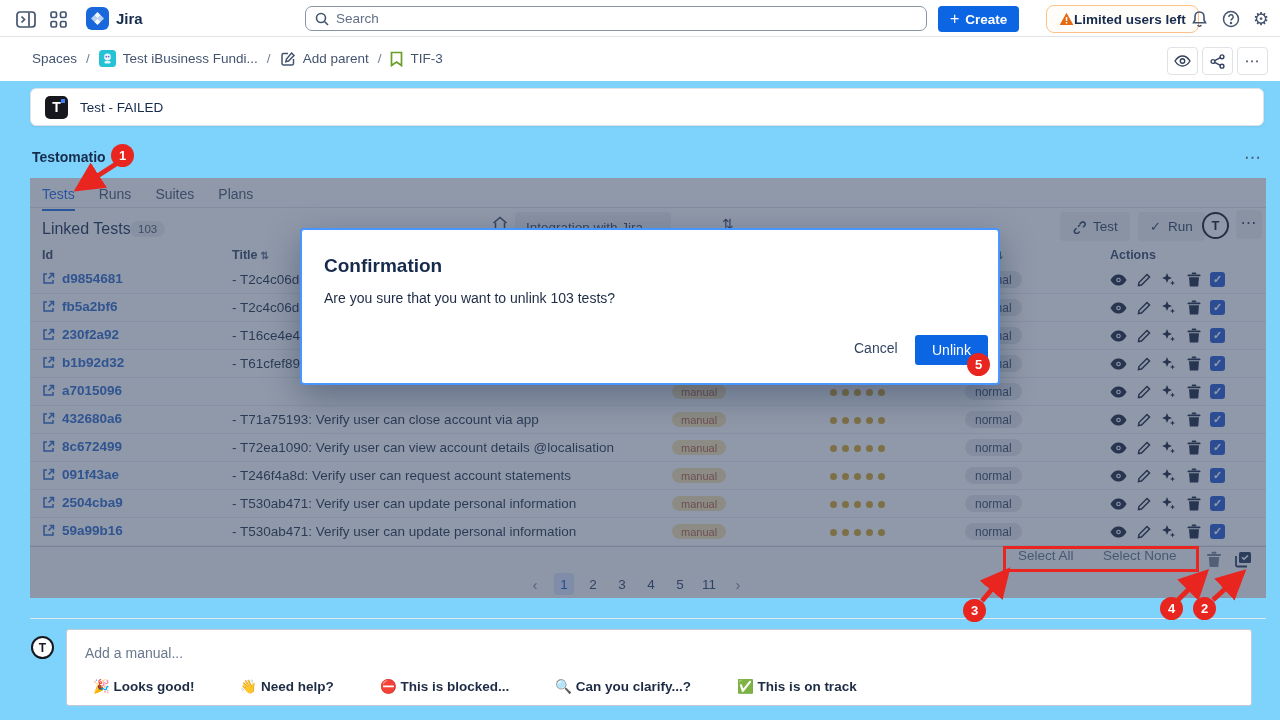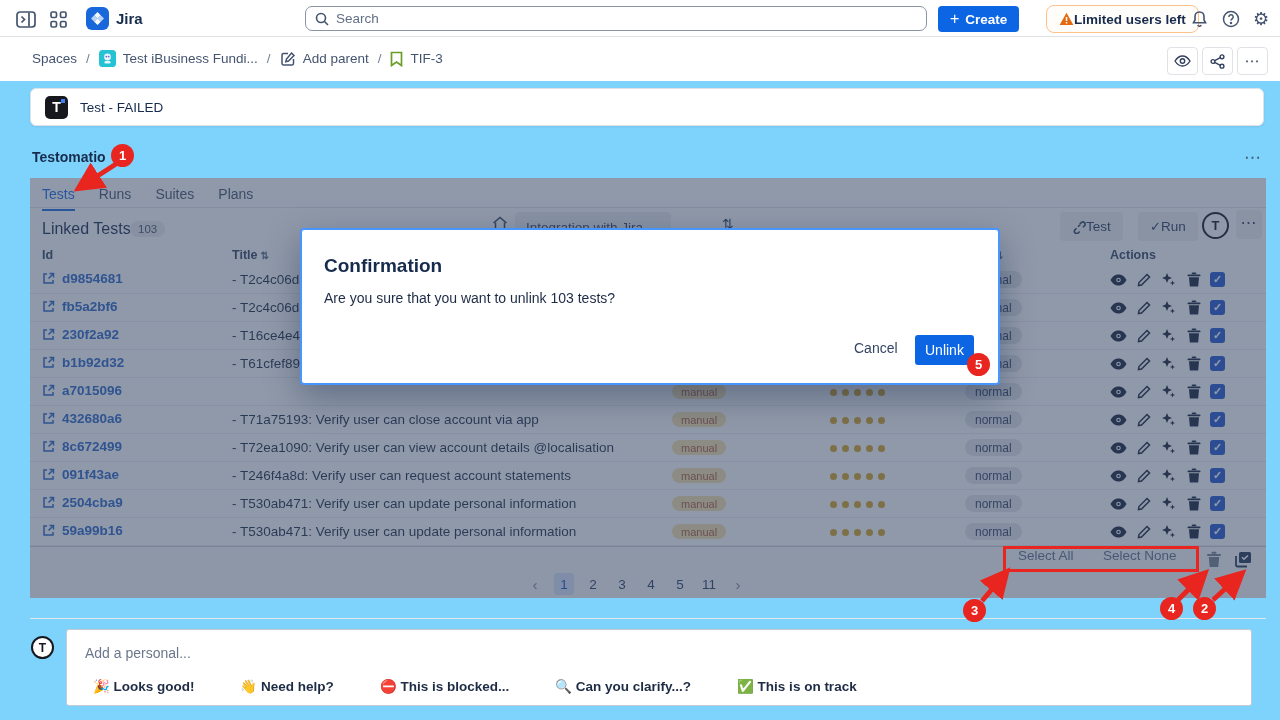--- a/index.html
+++ b/index.html
@@ -60,21 +60,21 @@
   #lt-label { position:absolute; left:12px; top:42px; font-size:16px; color:#172b4d; }
   #lt-count { position:absolute; left:100px; top:43px; background:#eceef0; color:#44546f;
     font-size:11.5px; padding:2px 8px; border-radius:9px; }
   #home-ic { position:absolute; left:462px; top:38px; color:#33415e; }
   #integration-dd { position:absolute; left:485px; top:34px; height:30px; padding:0 11px;
     background:#f0f1f3; border:none; border-radius:4px; font-size:13.5px; color:#33415e;
     display:flex; align-items:center; gap:8px; cursor:pointer; }
   #sync-ic { position:absolute; left:692px; top:38px; color:#33415e; font-size:14px; }
   .tool-btn { position:absolute; top:34px; height:29px; background:#f0f1f3; border:none;
     border-radius:4px; font-size:13.5px; font-weight:500; color:#2c3e5d; display:flex;
-    align-items:center; padding:0 12px; cursor:pointer; }
+    align-items:center; gap:7px; padding:0 12px; cursor:pointer; }
   #t-circle { position:absolute; left:1172px; top:34px; width:27px; height:27px; border-radius:50%;
     border:2px solid #16181d; display:flex; align-items:center; justify-content:center;
     font-weight:700; font-size:13px; color:#16181d; background:#fff; cursor:pointer; }
   #widget-menu { position:absolute; left:1206px; top:32px; width:26px; height:29px; background:#f0f1f3;
     border-radius:4px; color:#2c3e5d; text-align:center; line-height:26px; letter-spacing:1px; cursor:pointer; }
 
   .col-hdr { position:absolute; top:70px; font-size:12.5px; font-weight:700; color:#344563; }
   .sort-g { font-size:10px; color:#5a6b87; margin-left:3px; }
 
   #rows { position:absolute; left:0; top:88px; width:1236px; }
@@ -110,21 +110,21 @@
   #blanket { position:absolute; left:30px; top:178px; width:1236px; height:420px;
     background:rgba(52,69,99,0.55); z-index:10; }
 
   
   #modal { position:absolute; left:300px; top:228px; width:700px; height:157px; background:#fff;
     border:2px solid #4795ff; border-radius:4px; box-shadow:0 12px 34px rgba(9,30,66,.35); z-index:20; }
   #modal-title { position:absolute; left:22px; top:25px; font-size:19px; font-weight:700; color:#172b4d; }
   #modal-body { position:absolute; left:22px; top:60px; font-size:14px; color:#1d2b45; }
   #modal-cancel { position:absolute; left:552px; top:110px; background:none; border:none;
     font-size:14px; font-weight:500; color:#344563; cursor:pointer; }
-  #modal-confirm { position:absolute; left:613px; top:105px; height:30px; padding:0 10px;
+  #modal-confirm { position:absolute; left:613px; top:105px; height:30px; padding:0 17px;
     background:#0c66e4; color:#fff; border:none; border-radius:3px; font-size:14px; cursor:pointer; }
 
   
   #divider { position:absolute; left:30px; top:618px; width:1236px; height:1px; background:#e4e6ea; }
   #avatar { position:absolute; left:31px; top:636px; width:23px; height:23px; border-radius:50%;
     border:2px solid #16181d; display:flex; align-items:center; justify-content:center;
     font-weight:700; font-size:12px; color:#16181d; background:#fff; }
   #comment-box { position:absolute; left:66px; top:629px; width:1186px; height:77px;
     border:1px solid #c4cad3; border-radius:3px; background:#fff; }
   #comment-ph { position:absolute; left:18px; top:15px; font-size:14px; color:#6b778c; }
@@ -843,21 +843,21 @@
   <div id="modal">
     <div id="modal-title">Confirmation</div>
     <div id="modal-body">Are you sure that you want to unlink 103 tests?</div>
     <button id="modal-cancel">Cancel</button>
     <button id="modal-confirm">Unlink</button>
   </div>
 
   <div id="divider"></div>
   <div id="avatar">T</div>
   <div id="comment-box">
-    <span id="comment-ph">Add a personal...</span>
+    <span id="comment-ph">Add a manual...</span>
     <div id="chips">
         <div class="chip">🎉 Looks good!</div>
         <div class="chip">👋 Need help?</div>
         <div class="chip">⛔ This is blocked...</div>
         <div class="chip">🔍 Can you clarify...?</div>
         <div class="chip">✅ This is on track</div>
       </div>
   </div>
 
   <div class="ann-circle" style="left:111px; top:144px">1</div>

